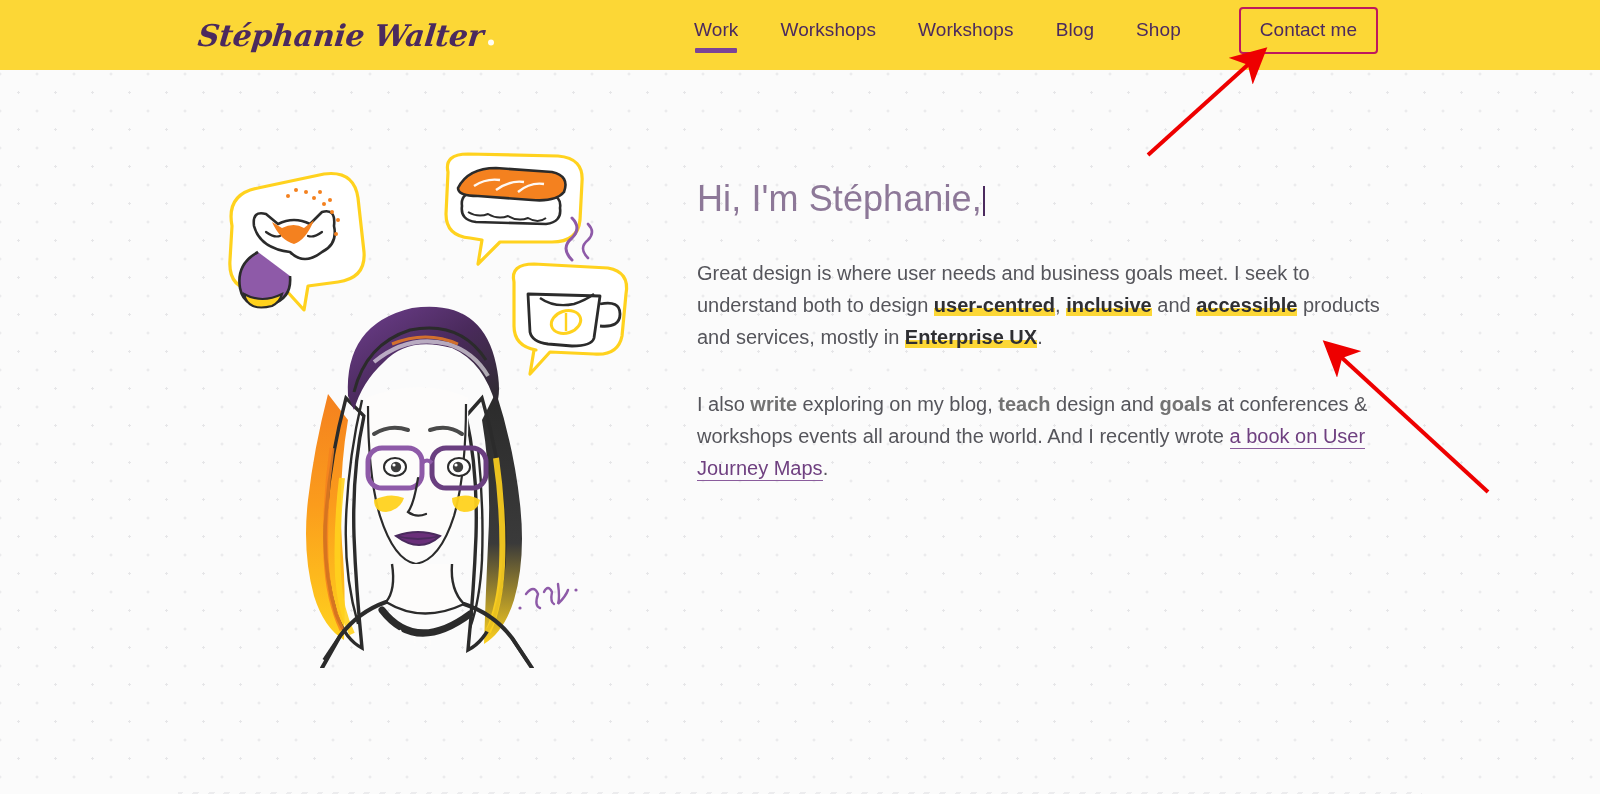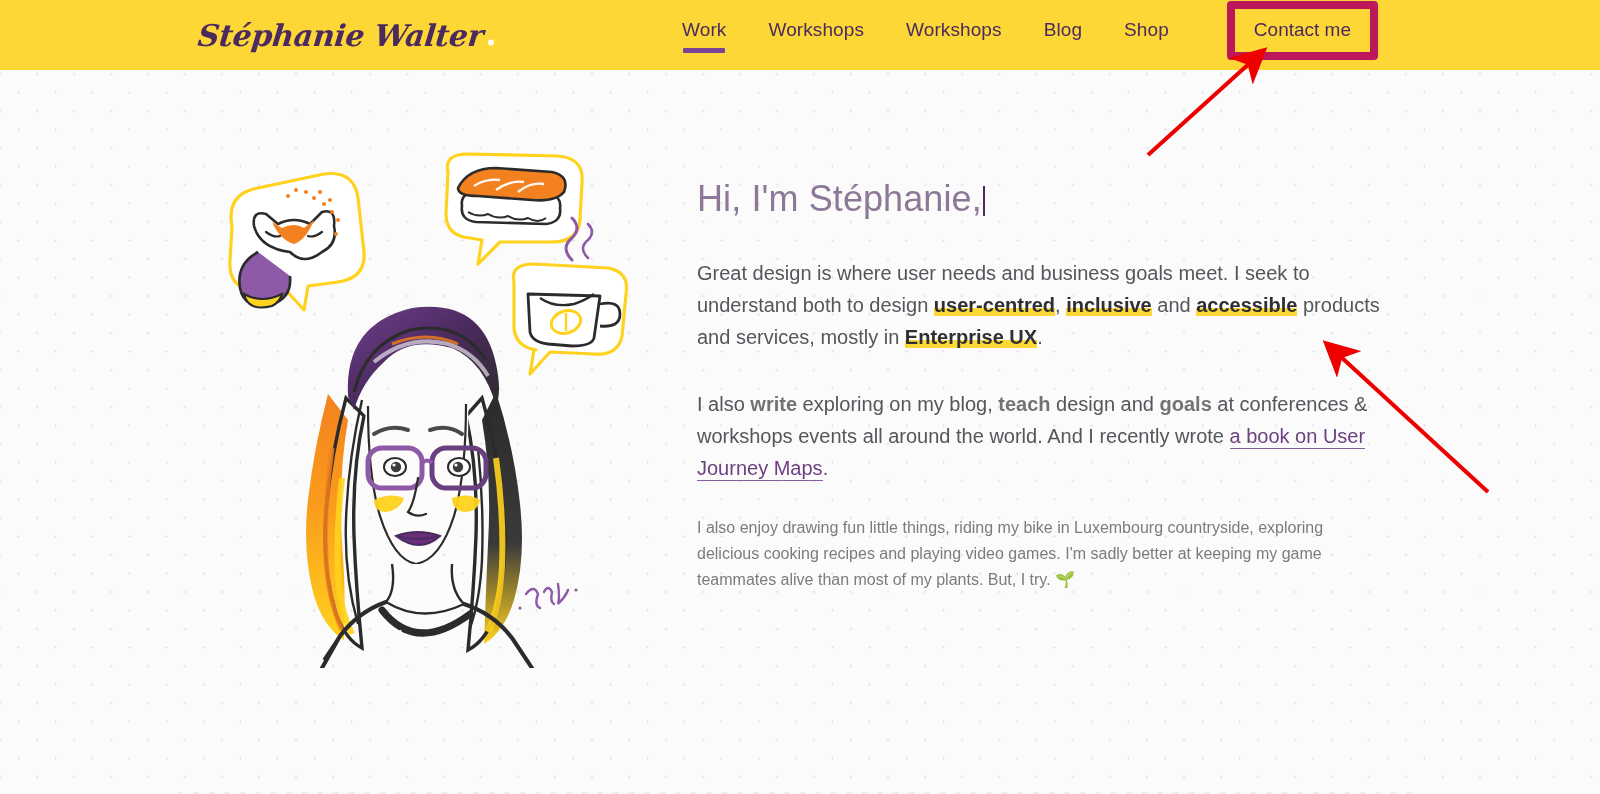--- a/index.html
+++ b/index.html
@@ -69,21 +69,21 @@
   .nav-item.active::after{
     content:"";
     position:absolute;
     left:1px; right:1px; bottom:-12px;
     height:5px;
     background:#7b4397;
     border-radius:1px;
   }
   .nav-cta{
     display:inline-flex; align-items:center; justify-content:center;
-    border:8px solid #be185d;
+    border:2px solid #be185d;
     border-radius:4px;
     color:#4b2a5e;
     font-size:19px;
     text-decoration:none;
     padding:10px 19px 11px;
     margin-left:16px;
     white-space:nowrap;
     cursor:pointer;
     background:transparent;
   }
@@ -356,21 +356,20 @@
     </h1>
 
     <p class="hero-p">
       <span>Great design is where user needs and business goals meet. I seek to understand both to design </span><span class="hl-b">user-centred</span><span>, </span><span class="hl-b">inclusive</span><span> and </span><span class="hl-b">accessible</span><span> products and services, mostly in </span><span class="hl-b">Enterprise UX</span><span>.</span>
     </p>
 
     <p class="hero-p">
       <span>I also </span><b>write</b><span> exploring on my blog, </span><b>teach</b><span> design and </span><b>goals</b><span> at conferences &amp; workshops events all around the world. And I recently wrote </span><a>a book on User Journey Maps</a><span>.</span>
     </p>
 
-    <p class="hero-p-small">I also enjoy drawing fun little things, riding my bike in Luxembourg countryside, exploring delicious cooking recipes and playing video games. I'm sadly better at keeping my game teammates alive than most of my plants. But, I try. 🌱</p>
   </div>
 
   <div class="divider-stripes"></div>
 </section>
 
 <svg class="annotations" width="1600" height="794" viewBox="0 0 1600 794">
   <defs>
     <marker id="ah" markerWidth="9" markerHeight="9" refX="7.2" refY="4.5" orient="auto">
       <path d="M0,0 L9,4.5 L0,9 L2.4,4.5 Z" fill="#ee0000"></path>
     </marker>

